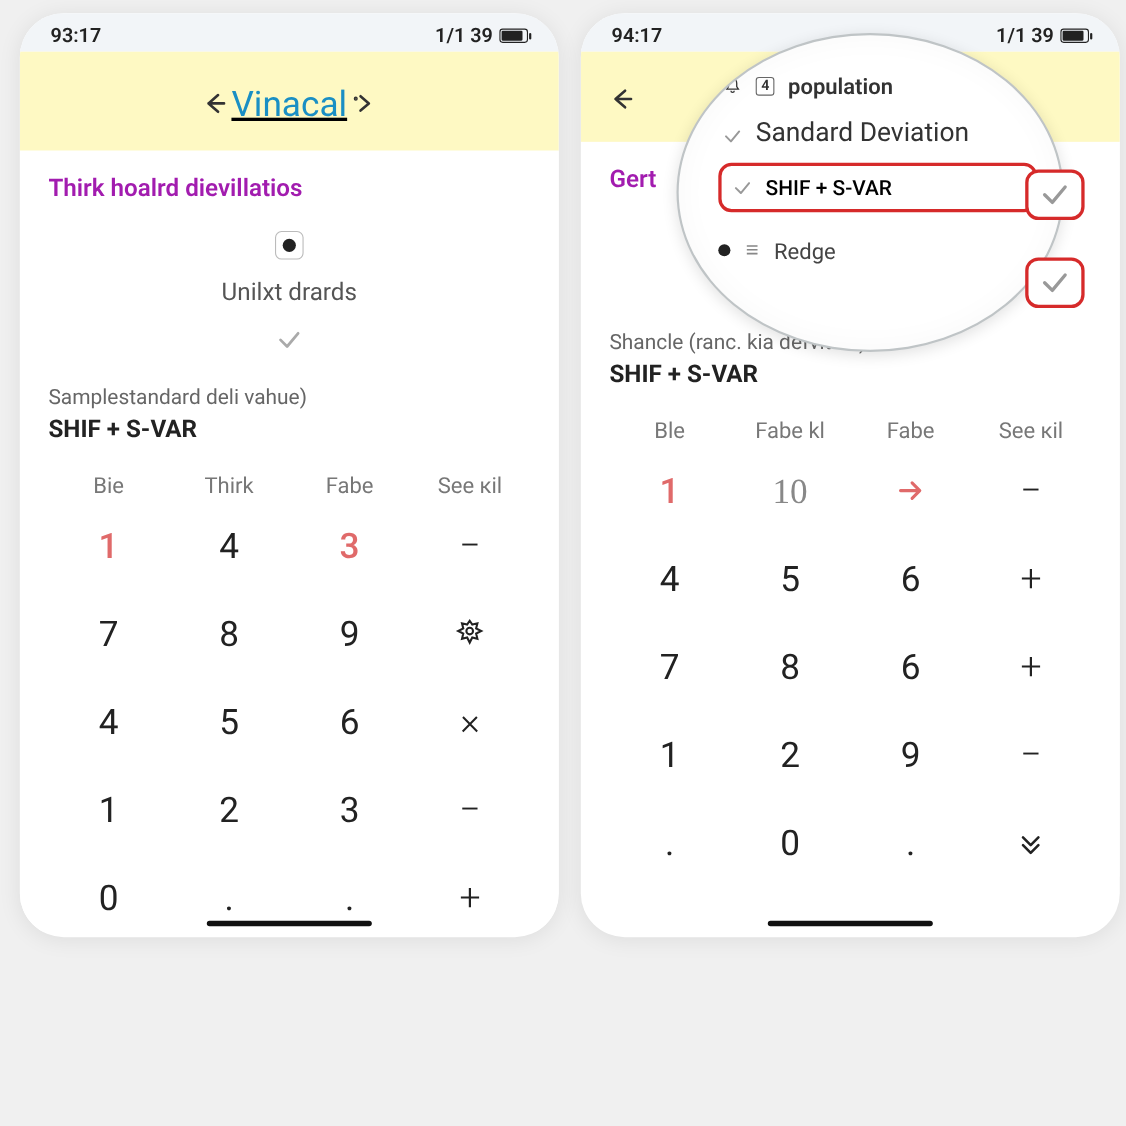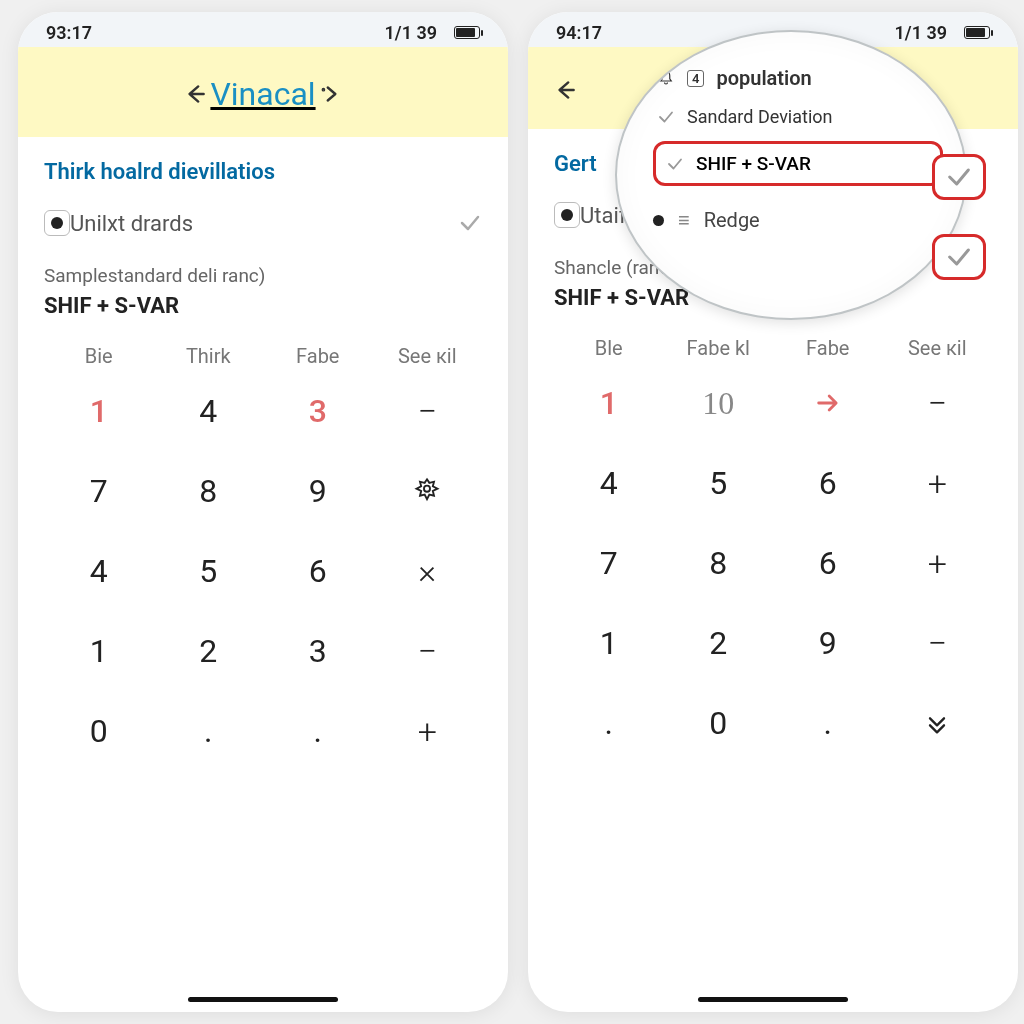--- a/index.html
+++ b/index.html
@@ -8,41 +8,41 @@
     background: #f0f0f0;
     width: 1024px;
     height: 1024px;
     display: flex;
     gap: 20px;
     padding: 0;
     overflow: hidden;
   }
   .phone {
     width: 490px;
-    height: 1000px;
+    height: 840px;
     background: #fff;
     border-radius: 40px;
     box-shadow: 0 2px 20px rgba(0,0,0,0.08);
     overflow: hidden;
     position: relative;
     flex-shrink: 0;
   }
   .phone.left { margin-left: 18px; margin-top: 12px; }
   .phone.right { margin-top: 12px; }
   .status-bar {
     display: flex;
     justify-content: space-between;
     align-items: center;
     padding: 10px 28px 4px;
     font-size: 18px;
     font-weight: 600;
     color: #222;
     background: #f2f5f8;
   }
-  .status-right { display: flex; align-items: center; gap: 17px; }
+  .status-right { display: flex; align-items: center; gap: 6px; }
   .battery {
     width: 26px; height: 13px;
     border: 1.6px solid #222; border-radius: 3px;
     position: relative;
     display: inline-block;
   }
   .battery::after {
     content: ""; position: absolute; right: -4px; top: 3px;
     width: 2.5px; height: 6px; background: #222; border-radius: 1px;
   }
@@ -71,28 +71,29 @@
     display: flex; align-items: center; justify-content: center;
     cursor: pointer;
   }
   .content {
     padding: 22px 26px 0 26px;
     background: #fff;
   }
   .section-title {
     font-size: 22px;
     font-weight: 600;
-    color: #0369a1;
+    color: #a21caf;
     margin-bottom: 26px;
   }
   .option-row {
     display: flex;
     align-items: center;
-    gap: 0;
+    gap: 18px;
     margin-bottom: 28px;
+    flex-direction: column;
   }
   .radio {
     width: 26px; height: 26px;
     border: 1.8px solid #bbb;
     border-radius: 6px;
     display:flex; align-items:center; justify-content:center;
     flex-shrink: 0;
   }
   .radio .dot { width: 12px; height: 12px; background:#222; border-radius:50%; }
   .option-label {
@@ -167,21 +168,21 @@
     overflow: hidden;
     display: flex;
     flex-direction: column;
     padding: 26px 22px 0 36px;
   }
   .mag-row {
     display: flex;
     align-items: center;
     gap: 12px;
     padding: 8px 4px;
-    font-size: 18px;
+    font-size: 24px;
     color: #333;
   }
   .mag-row.head { font-weight: 600; font-size: 20px; }
   .mag-row .bell {
     width: 18px; height: 18px;
   }
   .mag-chk {
     width: 18px; height: 18px;
   }
   .mag-chk svg { width:100%; height:100%; stroke:#999; stroke-width:2.4; fill:none; stroke-linecap:round; stroke-linejoin:round;}
@@ -252,21 +253,21 @@
       <div class="radio">
           <div class="dot"></div>
         </div>
       <div class="option-label">Unilxt drards</div>
       <div class="check">
         <svg viewBox="0 0 24 24">
             <path d="M4 12 L10 18 L20 6"></path>
           </svg>
       </div>
     </div>
-    <div class="small-label">Samplestandard deli ranc)</div>
+    <div class="small-label">Samplestandard deli vahue)</div>
     <div class="combo-label">SHIF + S-VAR</div>
 
     <div class="key-headers">
       <div>Bie</div>
       <div>Thirk</div>
       <div>Fabe</div>
       <div>See кіl</div>
     </div>
 
     <div class="keypad">

